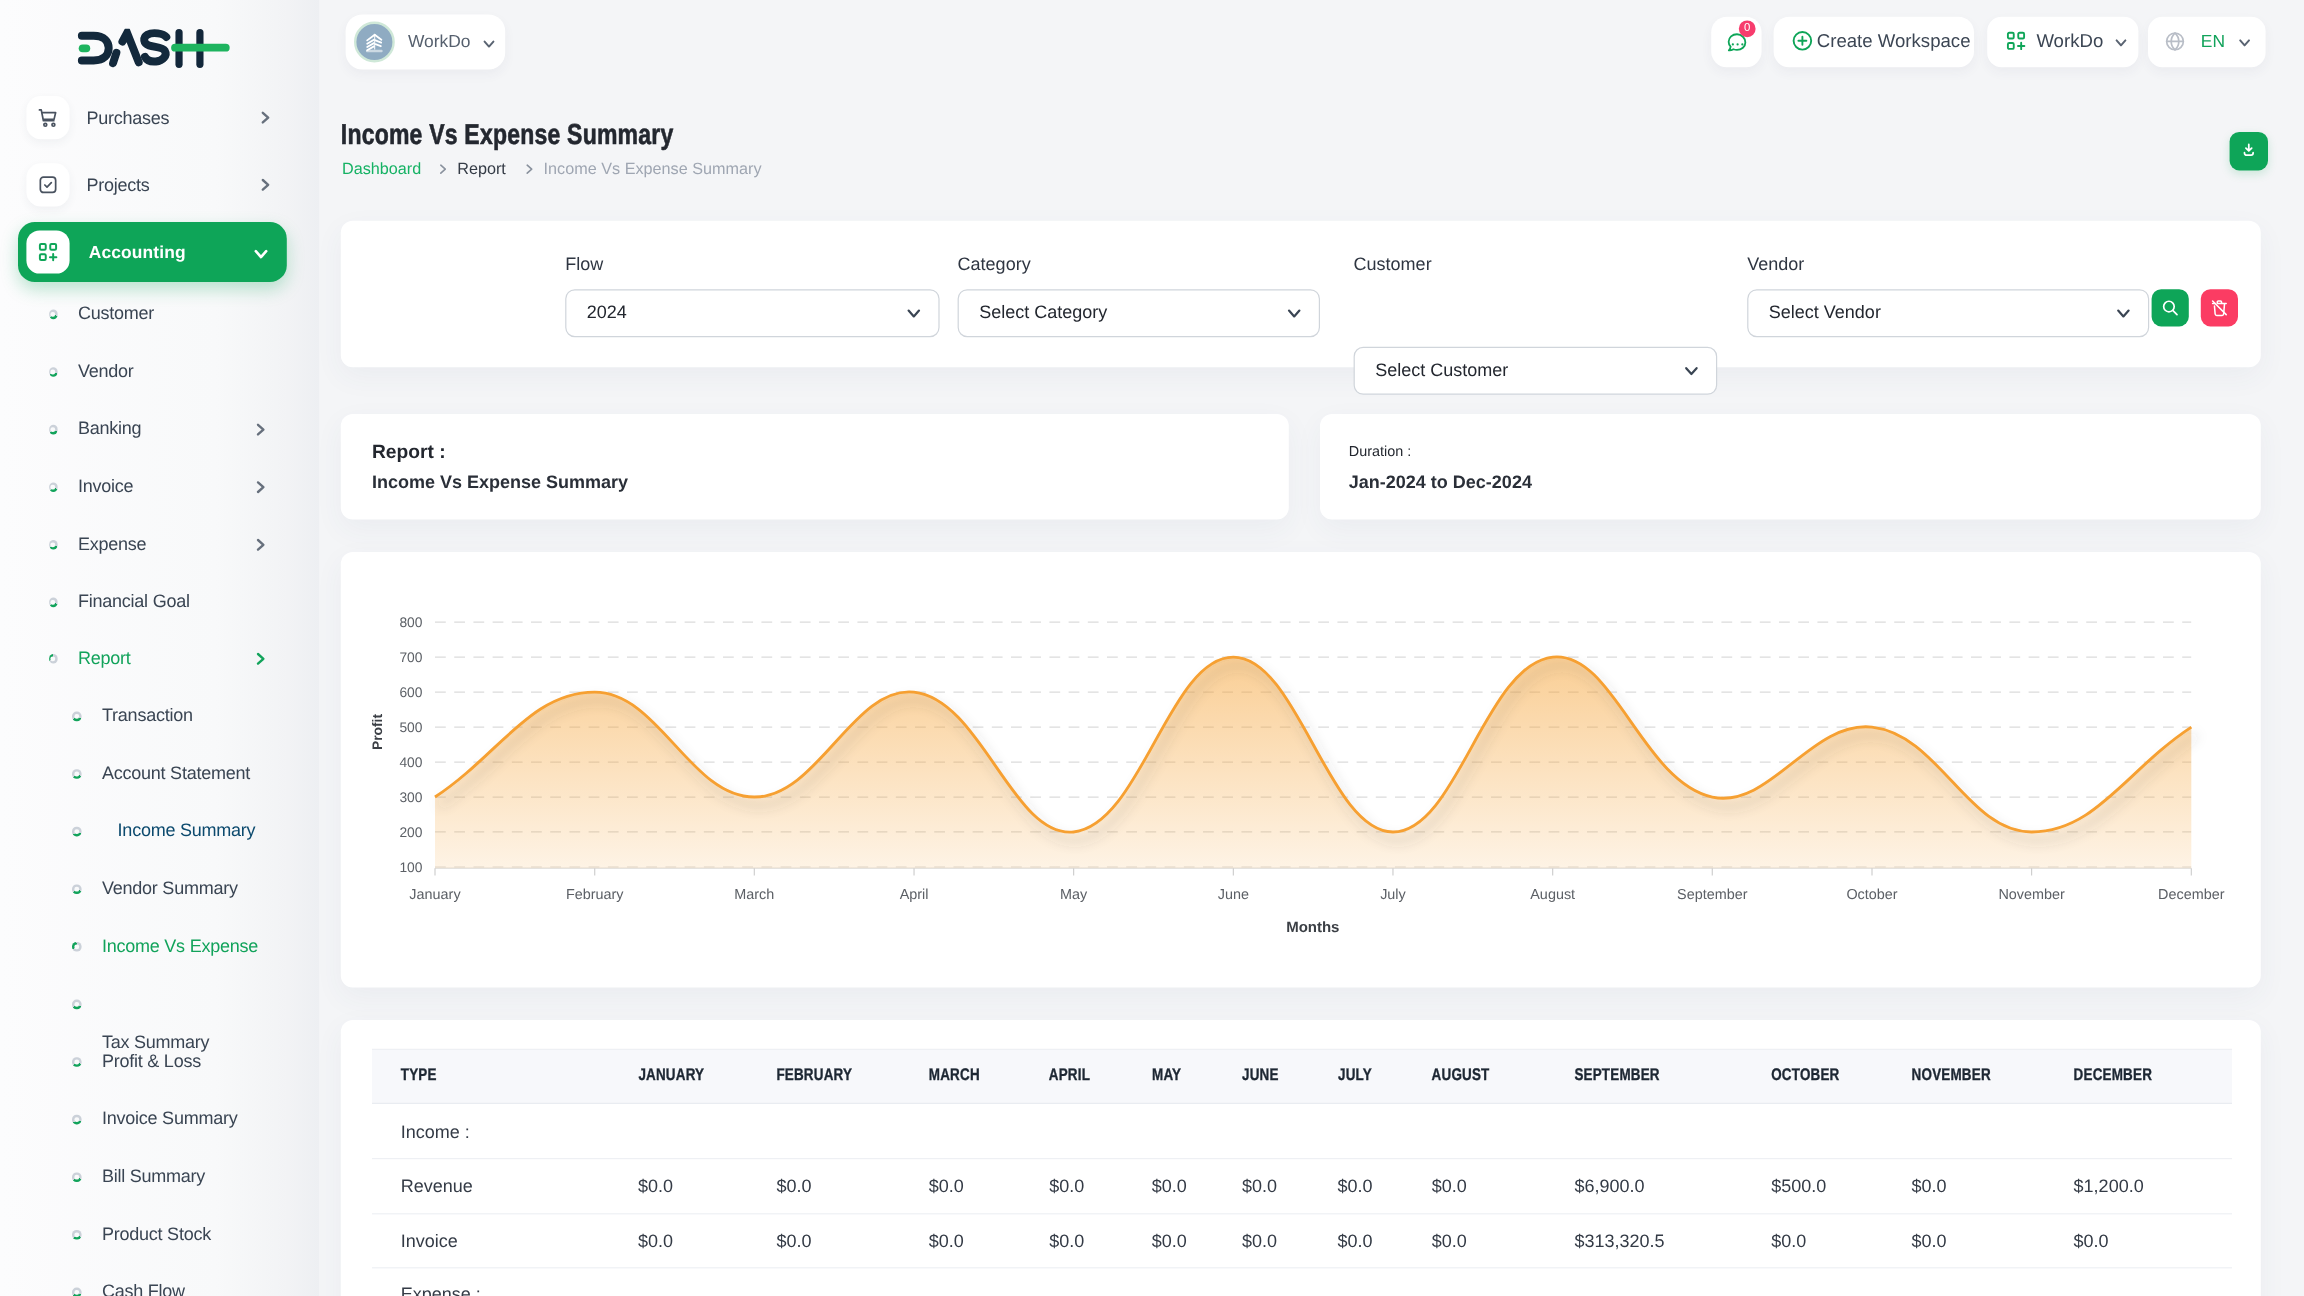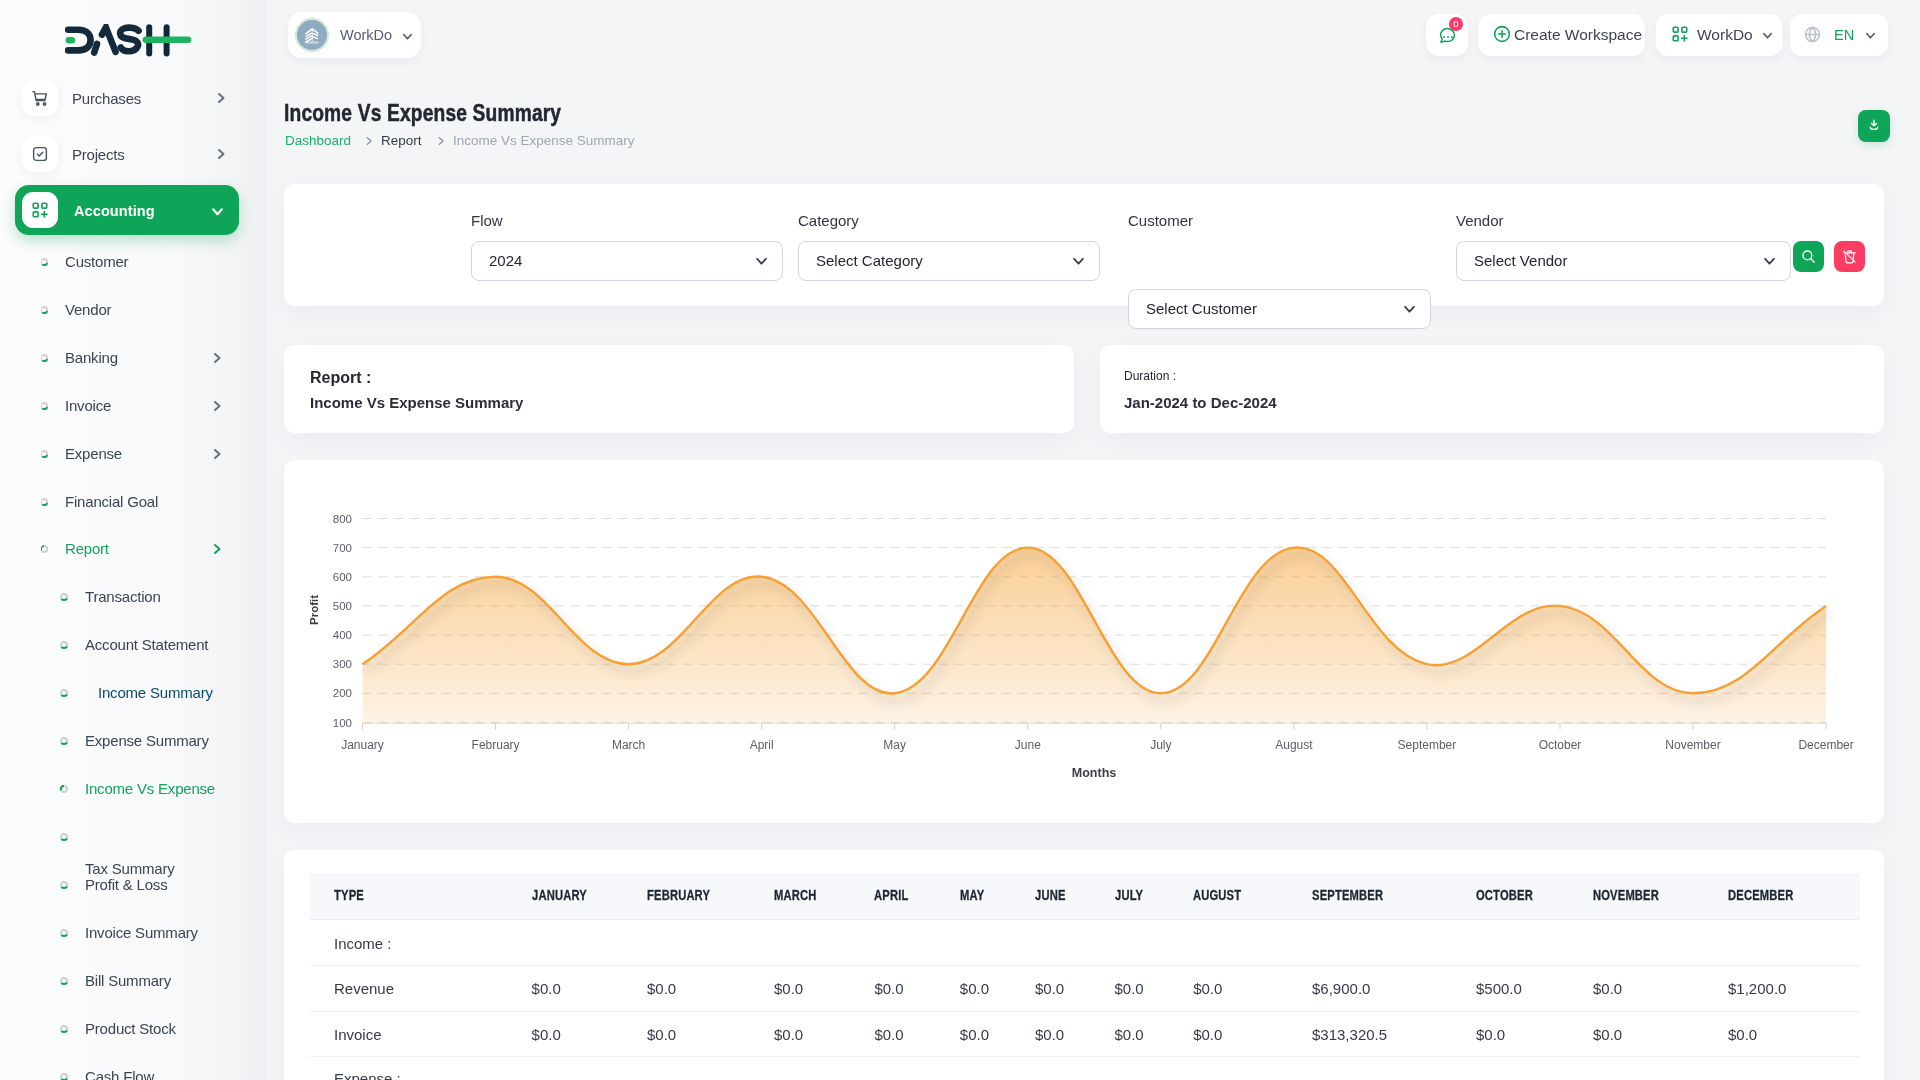--- a/index.html
+++ b/index.html
@@ -102,21 +102,21 @@
   </svg>
 
 <div class="bullet" style="left:60px;top:593px;background:conic-gradient(#cbd1d9 0 115deg,#12a35b 115deg 230deg,#cbd1d9 230deg 360deg);">
     <i></i>
   </div><div class="abs side-label" style="left:85px;top:588px;color:#3a4553;">Transaction</div><div class="bullet" style="left:60px;top:641px;background:conic-gradient(#cbd1d9 0 115deg,#12a35b 115deg 230deg,#cbd1d9 230deg 360deg);">
     <i></i>
   </div><div class="abs side-label" style="left:85px;top:636px;color:#3a4553;">Account Statement</div><div class="bullet" style="left:60px;top:689px;background:conic-gradient(#cbd1d9 0 115deg,#12a35b 115deg 230deg,#cbd1d9 230deg 360deg);">
     <i></i>
   </div><div class="abs side-label" style="left:85px;top:684px;color:#0c4a6e;margin-left:13px;">Income Summary</div><div class="bullet" style="left:60px;top:737px;background:conic-gradient(#cbd1d9 0 115deg,#12a35b 115deg 230deg,#cbd1d9 230deg 360deg);">
     <i></i>
-  </div><div class="abs side-label" style="left:85px;top:732px;color:#3a4553;">Expense Summary</div><div class="bullet" style="left:60px;top:785px;background:conic-gradient(from 240deg,#12a35b 0 115deg,#cbd1d9 115deg 360deg);">
+  </div><div class="abs side-label" style="left:85px;top:732px;color:#3a4553;">Vendor Summary</div><div class="bullet" style="left:60px;top:785px;background:conic-gradient(from 240deg,#12a35b 0 115deg,#cbd1d9 115deg 360deg);">
     <i></i>
   </div><div class="abs side-label" style="left:85px;top:780px;color:#12a35b;">Income Vs Expense</div><div class="bullet" style="left:60px;top:833px;background:conic-gradient(#cbd1d9 0 115deg,#12a35b 115deg 230deg,#cbd1d9 230deg 360deg);">
     <i></i>
   </div><div class="abs side-label" style="left:85px;top:860px;color:#3a4553;">Tax Summary</div><div class="bullet" style="left:60px;top:881px;background:conic-gradient(#cbd1d9 0 115deg,#12a35b 115deg 230deg,#cbd1d9 230deg 360deg);">
     <i></i>
   </div><div class="abs side-label" style="left:85px;top:876px;color:#3a4553;">Profit &amp; Loss</div><div class="bullet" style="left:60px;top:929px;background:conic-gradient(#cbd1d9 0 115deg,#12a35b 115deg 230deg,#cbd1d9 230deg 360deg);">
     <i></i>
   </div><div class="abs side-label" style="left:85px;top:924px;color:#3a4553;">Invoice Summary</div><div class="bullet" style="left:60px;top:977px;background:conic-gradient(#cbd1d9 0 115deg,#12a35b 115deg 230deg,#cbd1d9 230deg 360deg);">
     <i></i>
   </div><div class="abs side-label" style="left:85px;top:972px;color:#3a4553;">Bill Summary</div><div class="bullet" style="left:60px;top:1025px;background:conic-gradient(#cbd1d9 0 115deg,#12a35b 115deg 230deg,#cbd1d9 230deg 360deg);">

